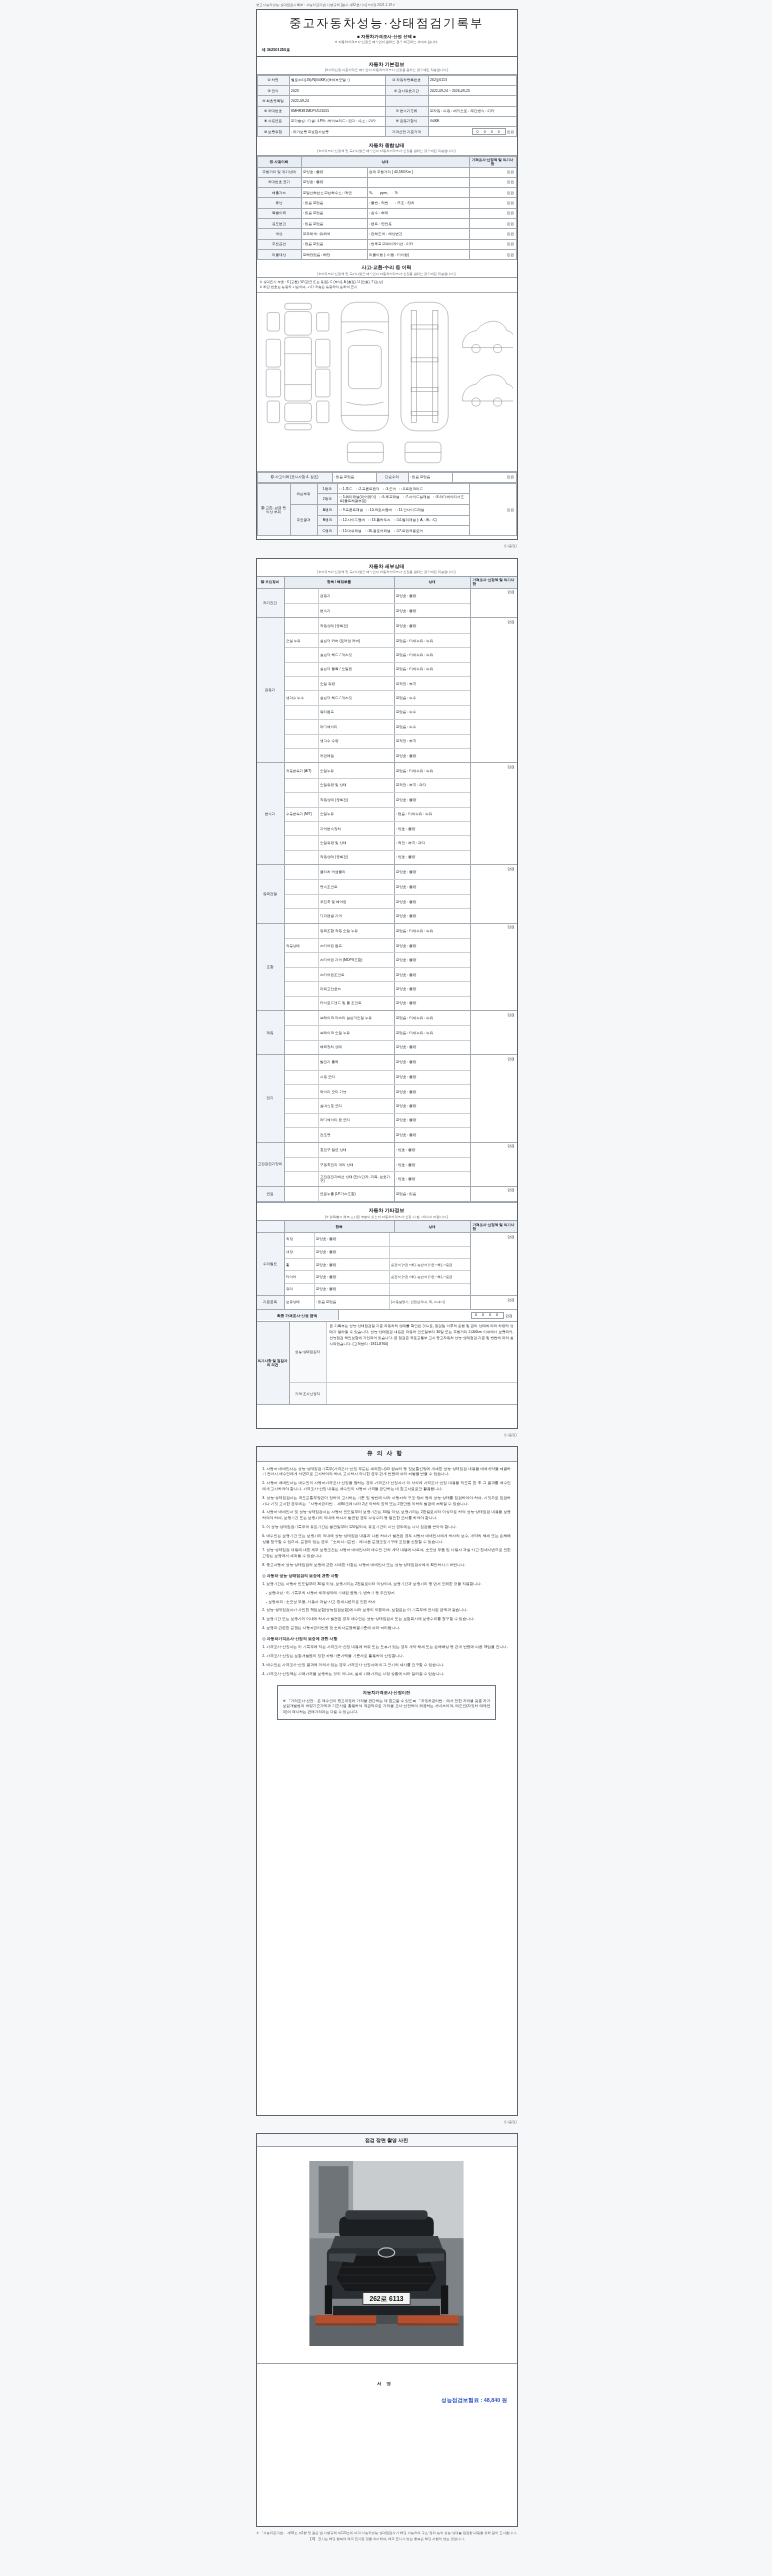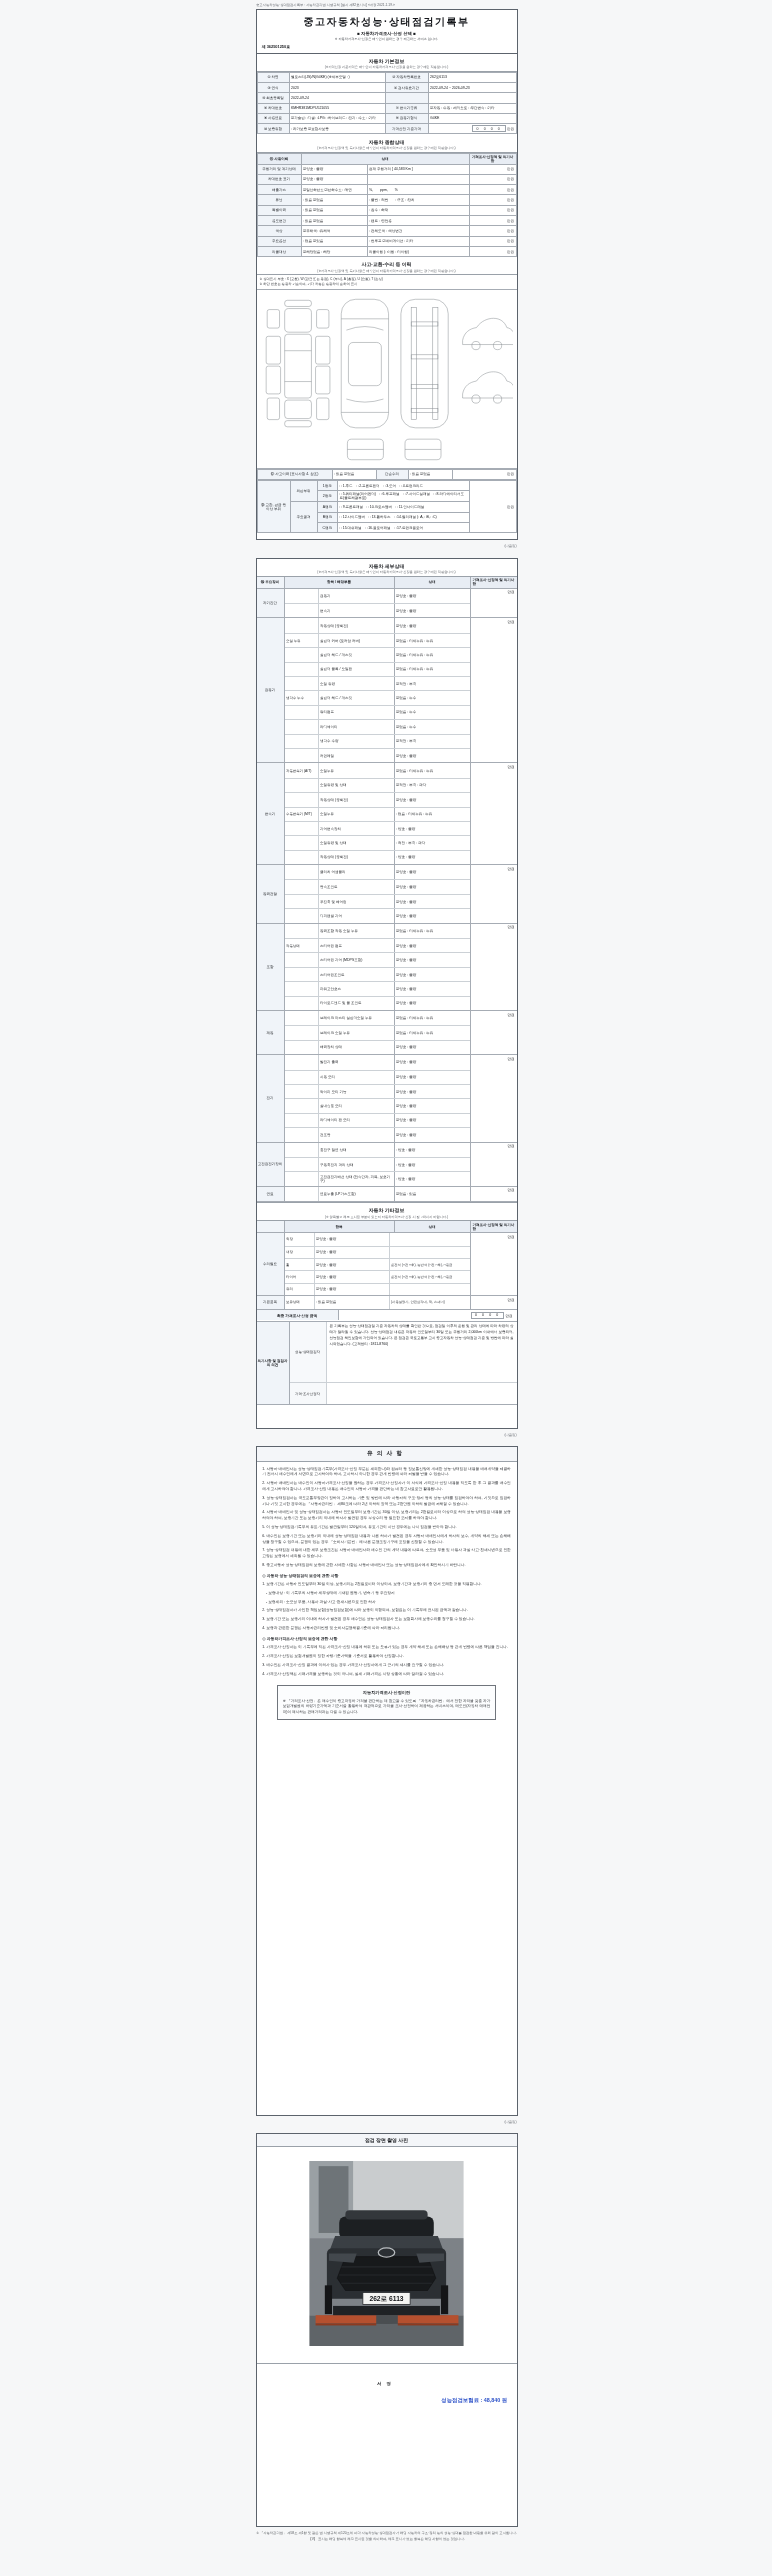--- a/index.html
+++ b/index.html
@@ -5,21 +5,21 @@
 *{box-sizing:border-box;margin:0;padding:0}
 html,body{width:773px;background:#f6f7f8}
 body{height:2576px;overflow:hidden;font-family:"Liberation Sans","DejaVu Sans",sans-serif;color:#16181c}
 .sheet{width:262px;margin:0 auto;padding-top:3.1px}
 .topnote{font-size:3.3px;color:#60646a;margin:0 0 2.1px 0.5px}
 .block{background:#fff;border:0.6px solid #5c636c;margin-bottom:4.1px}
 .pgnote{font-size:3.3px;color:#60646a;text-align:right;margin:0 1px 9.3px 0}
 
 
 .doc-head{padding:5.2px 5.2px 3.1px;border-bottom:0.6px solid #5c636c;text-align:center}
-.doc-title{font-size:10px;font-weight:bold;letter-spacing:1.5px}
+.doc-title{font-size:12px;font-weight:normal;letter-spacing:1.5px}
 .doc-sub{font-size:4.4px;font-weight:bold;margin-top:1.5px}
 .doc-subnote{font-size:3.2px;color:#45484d;margin-top:1px}
 .doc-no{font-size:3.9px;font-weight:bold;text-align:left;margin-top:3.6px}
 
 
 .sec-title{padding:2.1px 2.1px 1.5px;text-align:center;border-bottom:0.5px solid #9aa1a9;background:#fff}
 .sec-title .t{font-size:4.9px;font-weight:bold}
 .sec-title .n{display:block;font-size:3.2px;color:#565a60;margin-top:0.5px}
 
 

